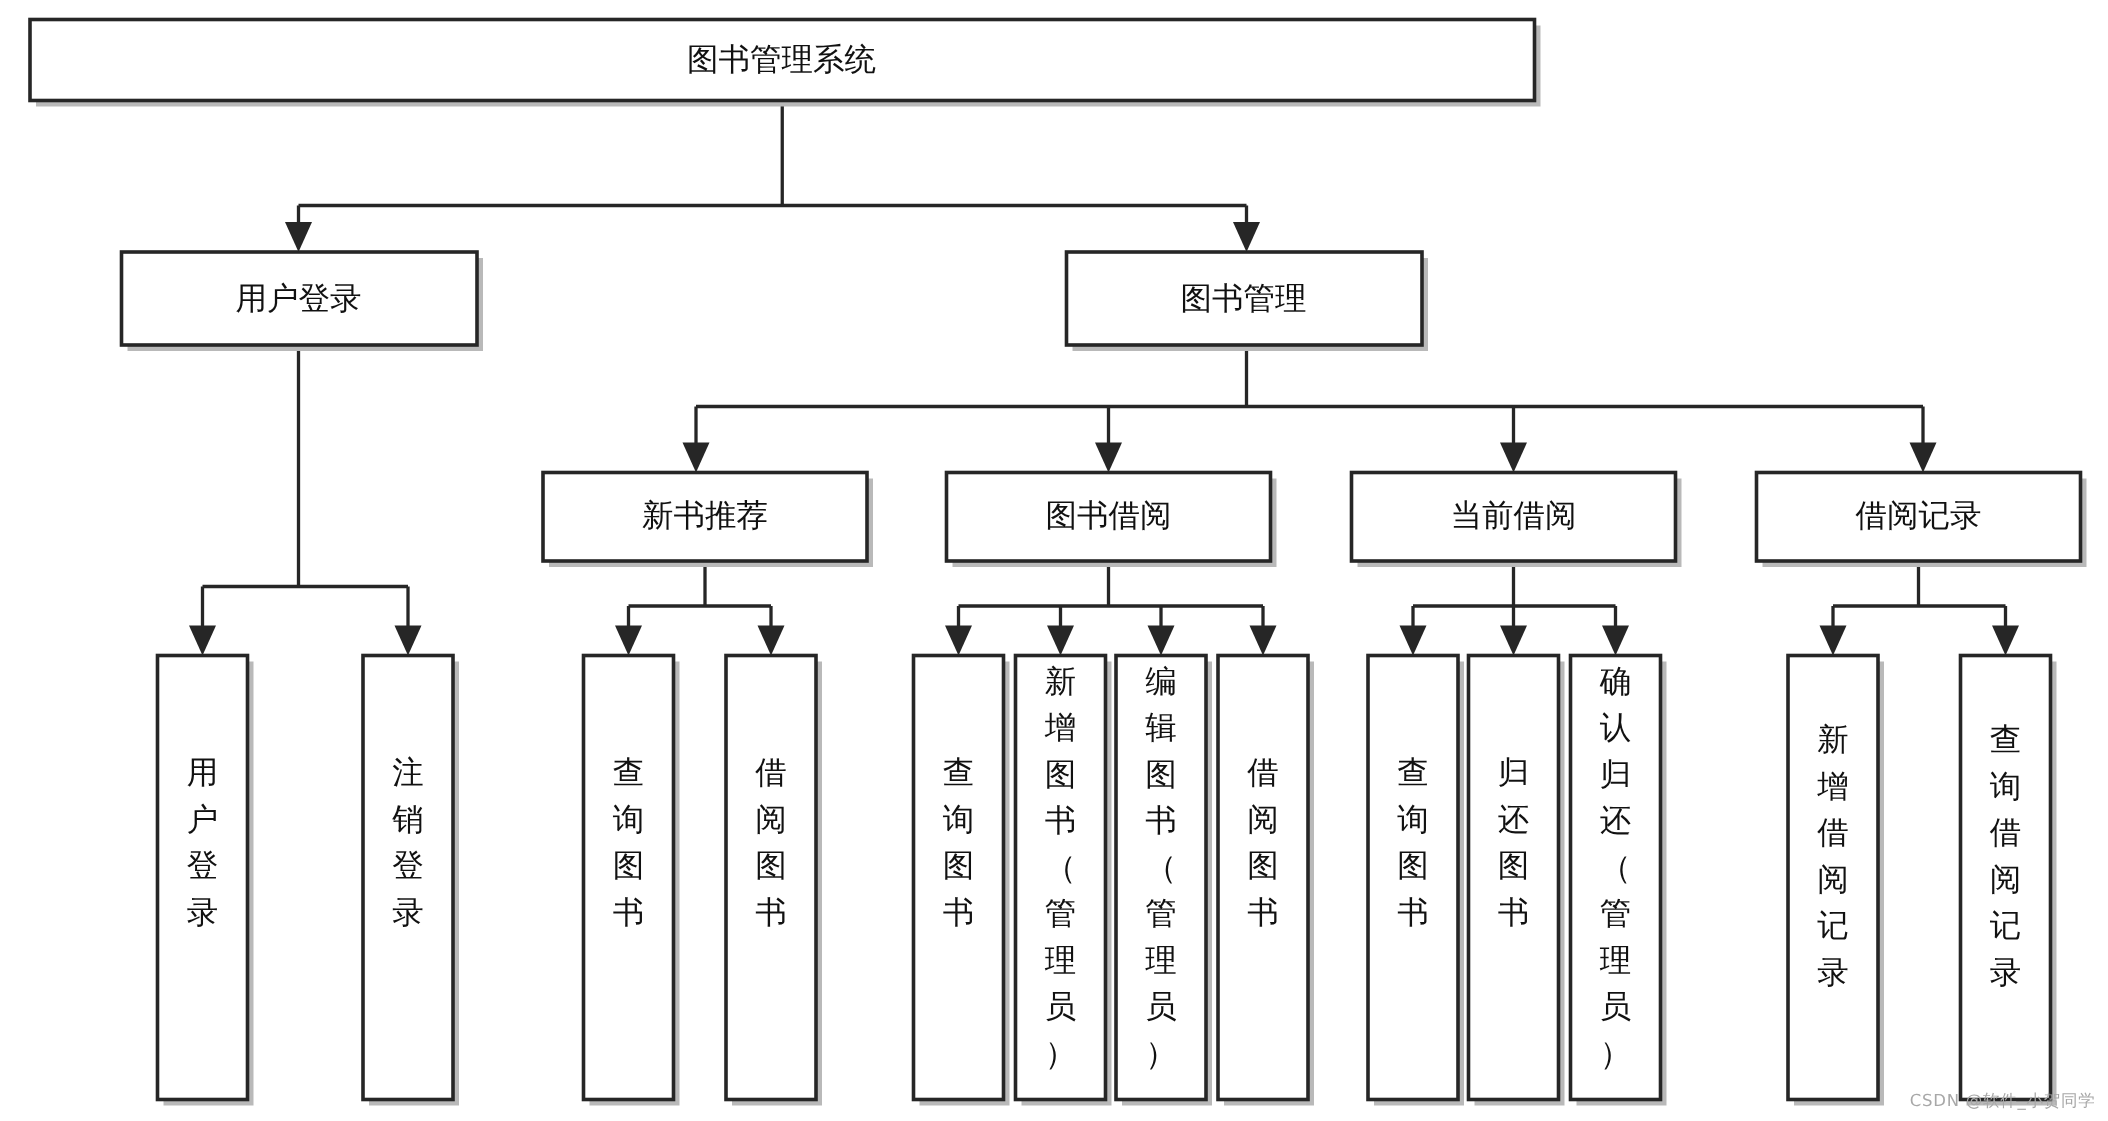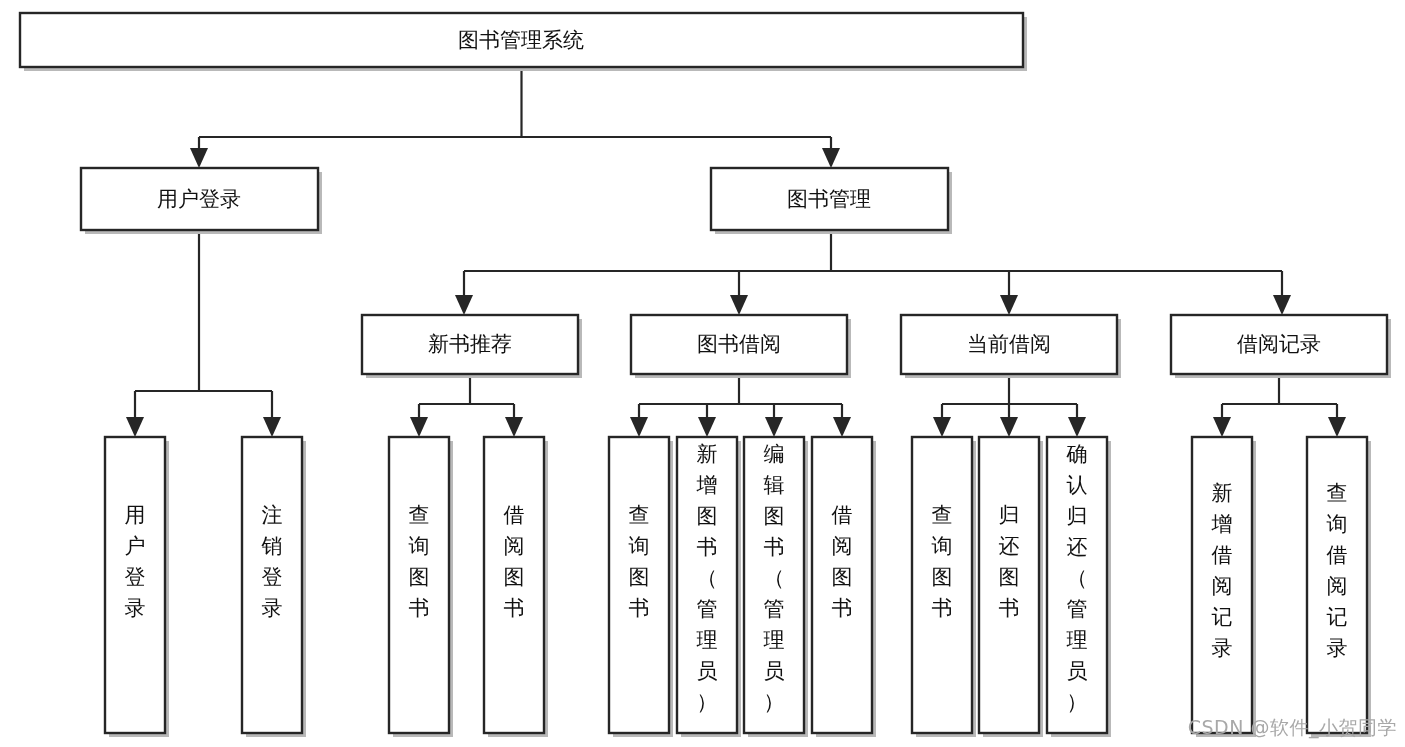--- a/index.html
+++ b/index.html
@@ -55,21 +55,21 @@
     fill: #111111;
     font-family: "DejaVu Sans", "Liberation Sans", sans-serif;
     font-size: 21px;
     text-anchor: middle;
   }
   .watermark {
     position: absolute;
     right: 8px;
     bottom: 6px;
     font-family: "DejaVu Sans", "Liberation Sans", sans-serif;
-    font-size: 19px;
+    font-size: 11px;
     color: #a8a8a8;
     white-space: nowrap;
     letter-spacing: 0.5px;
   }
 </style>
 </head>
 <body>
 
 <div id="diagram-root">
 

